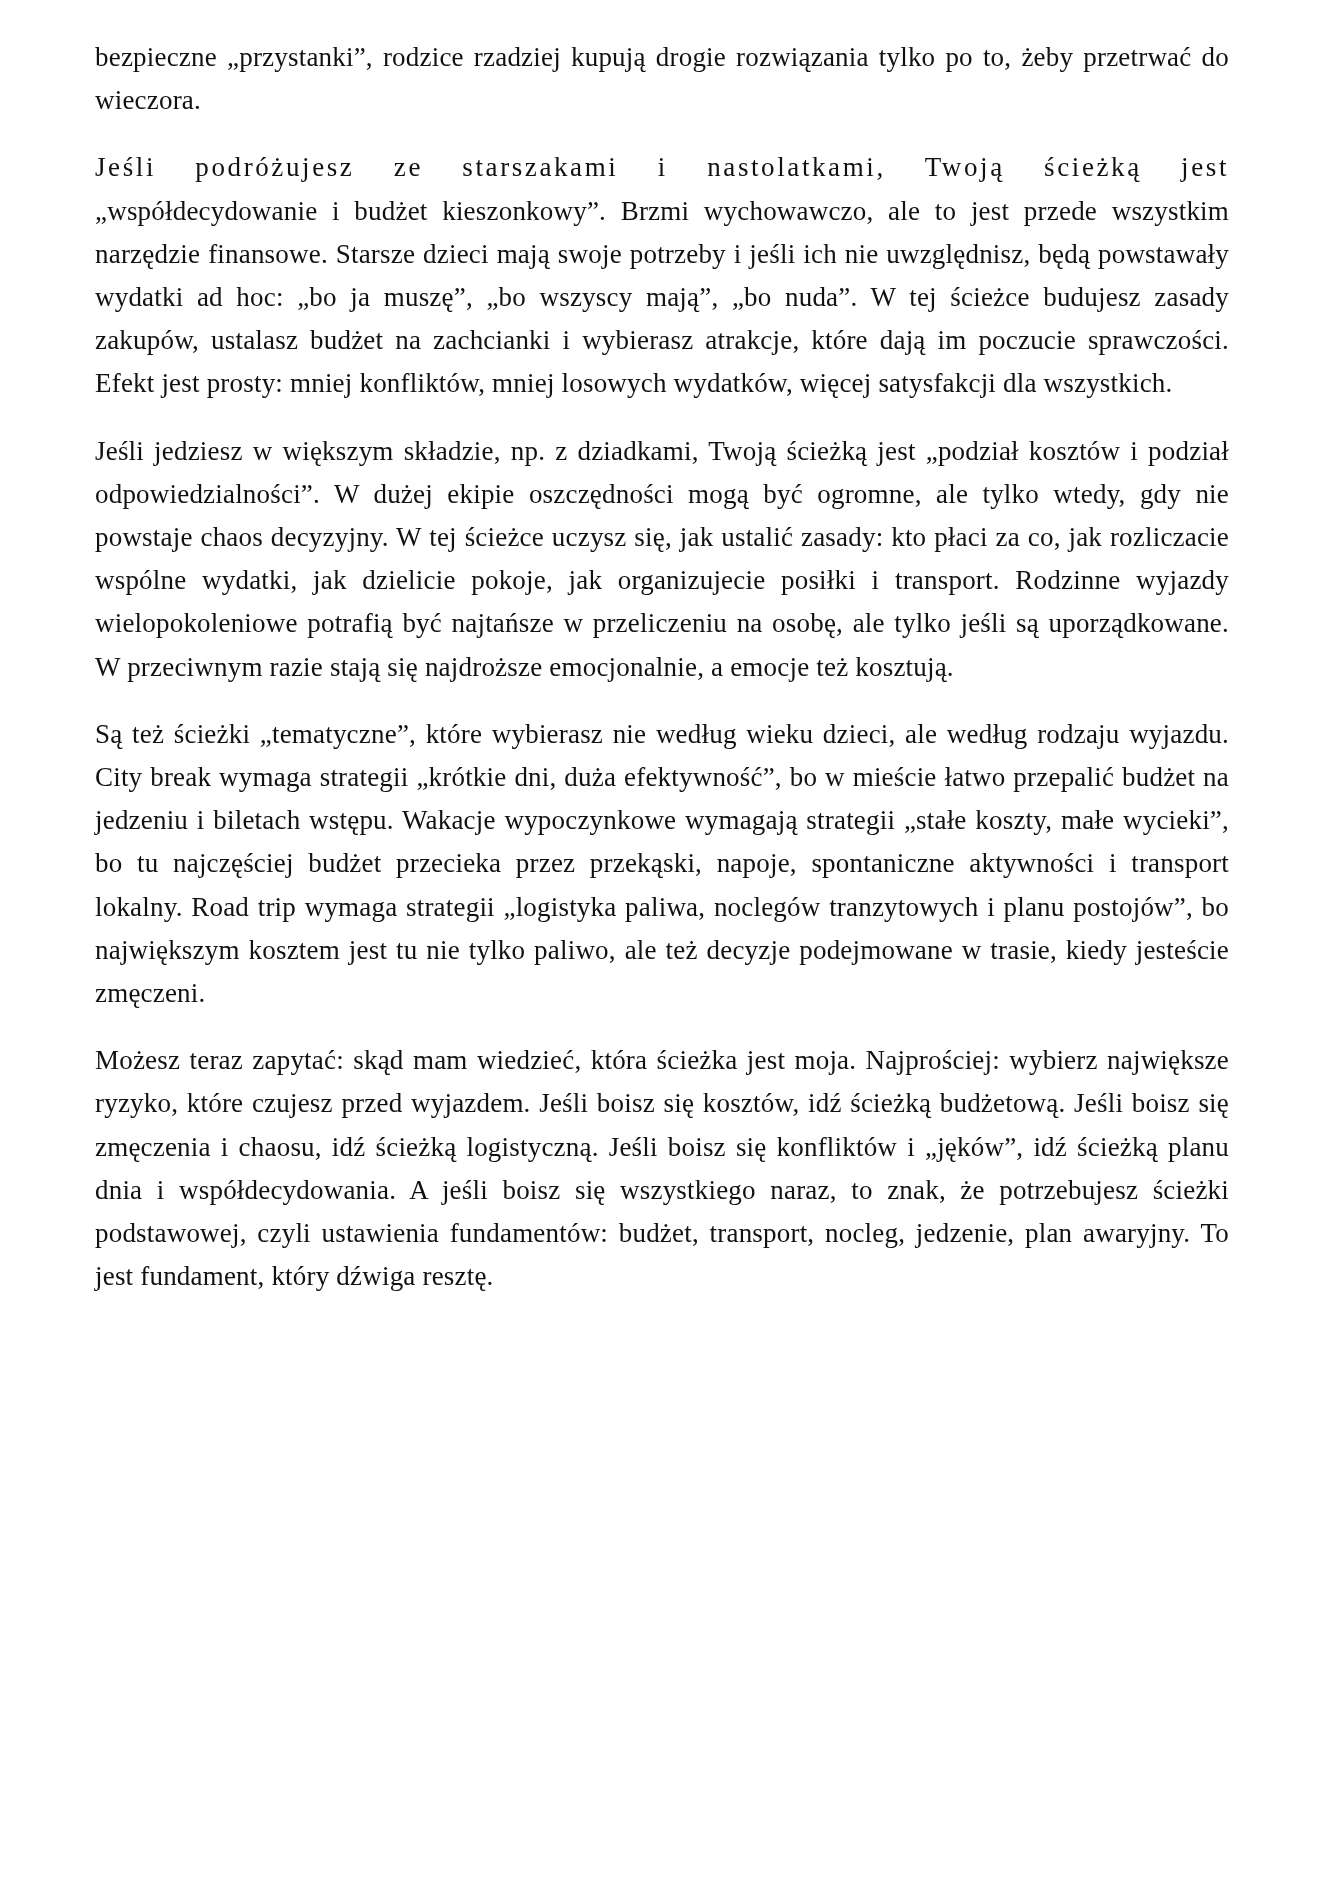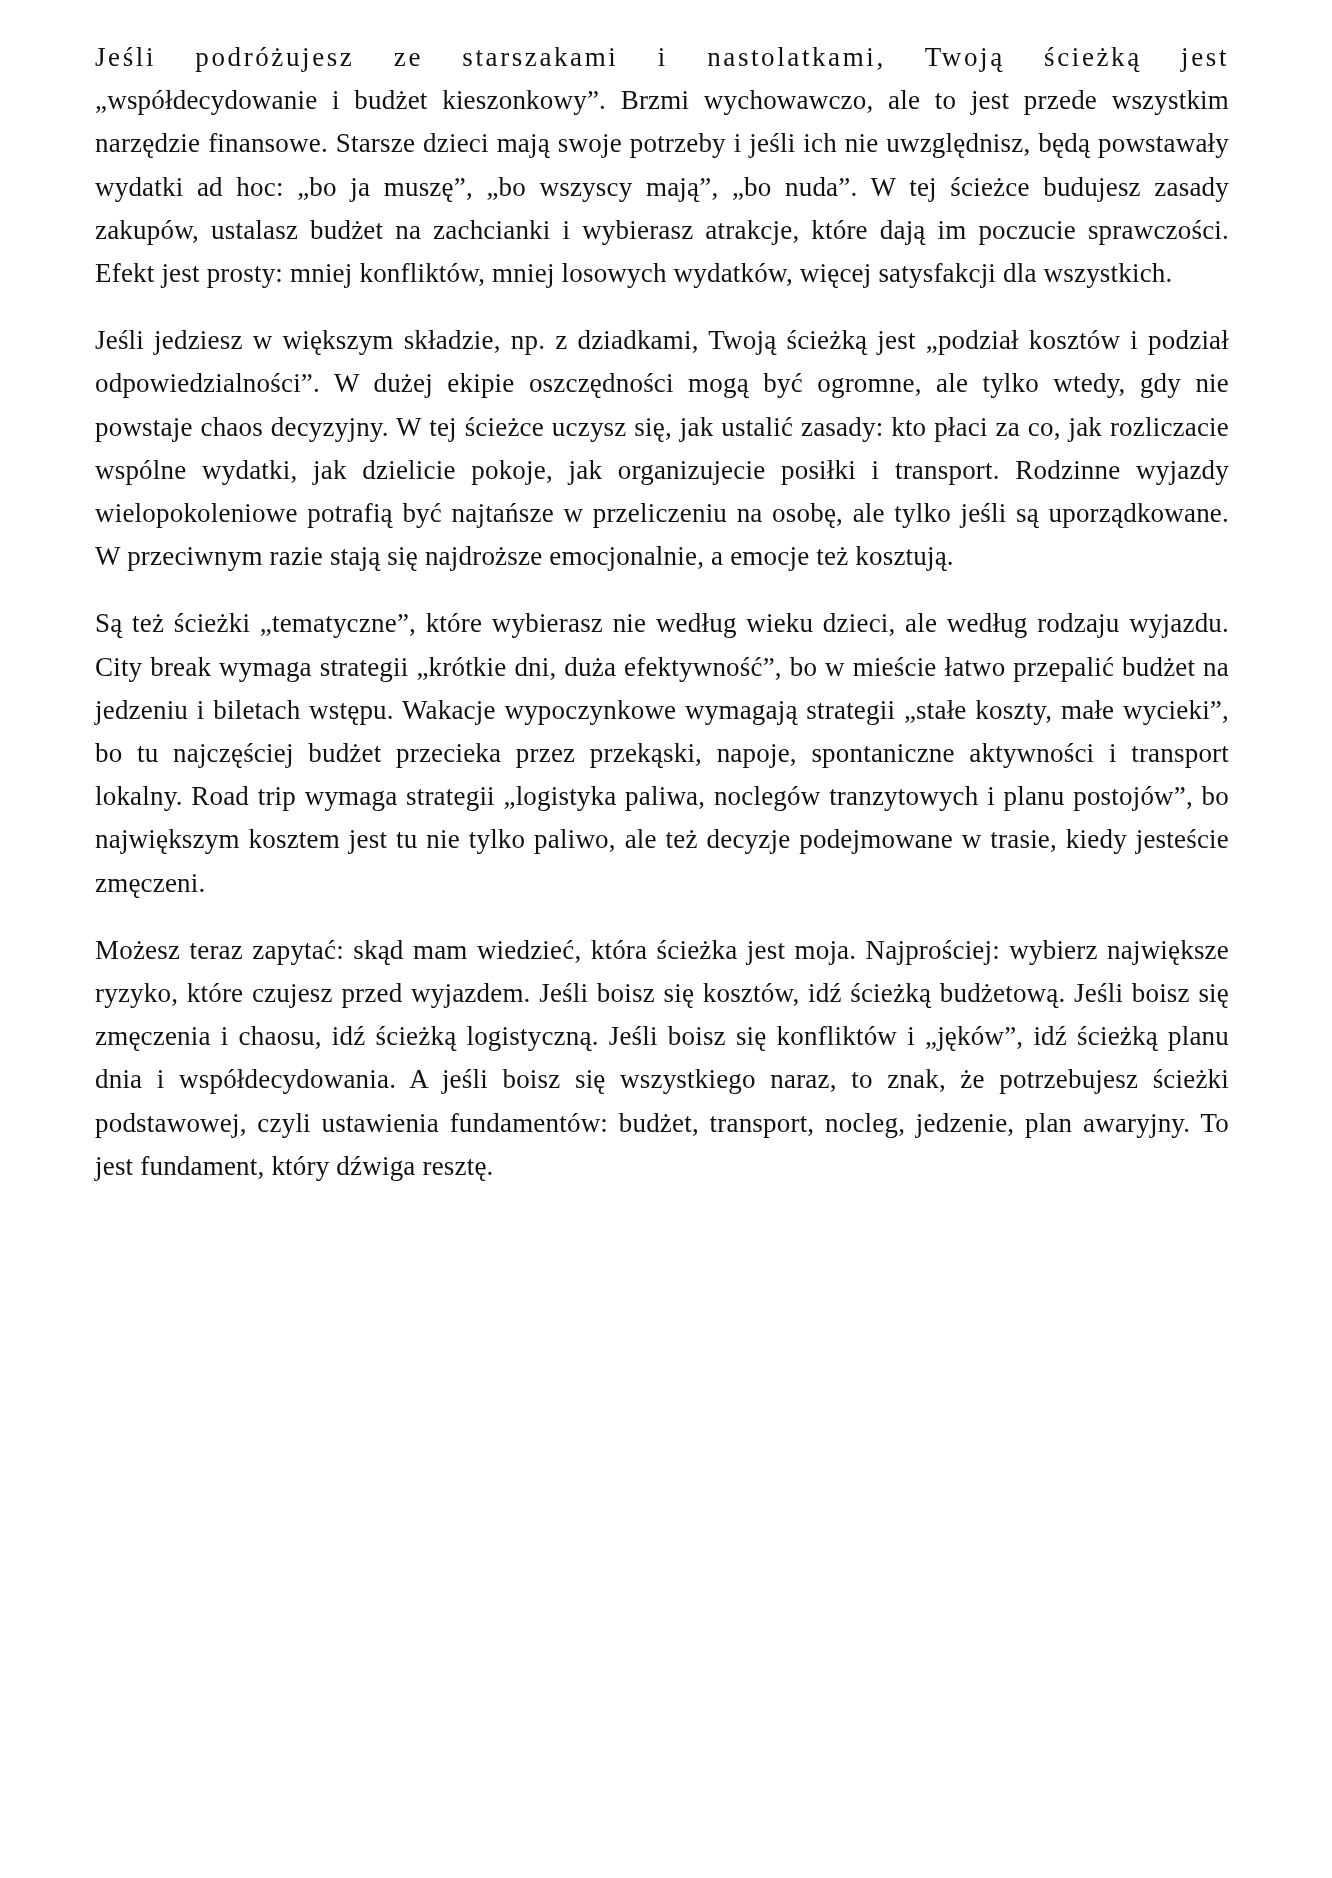--- a/index.html
+++ b/index.html
@@ -31,17 +31,18 @@
       letter-spacing: 0.2px;
     }
     .page p.spaced-first::first-line {
       letter-spacing: 2.6px;
     }
   </style>
 </head>
 <body>
 
 <div class="page">
+  <p>bezpieczne „przystanki”, rodzice rzadziej kupują drogie rozwiązania tylko po to, żeby przetrwać do wieczora.</p>
   <p class="spaced-first">Jeśli podróżujesz ze starszakami i nastolatkami, Twoją ścieżką jest „współdecydowanie i budżet kieszonkowy”. Brzmi wychowawczo, ale to jest przede wszystkim narzędzie finansowe. Starsze dzieci mają swoje potrzeby i jeśli ich nie uwzględnisz, będą powstawały wydatki ad hoc: „bo ja muszę”, „bo wszyscy mają”, „bo nuda”. W tej ścieżce budujesz zasady zakupów, ustalasz budżet na zachcianki i wybierasz atrakcje, które dają im poczucie sprawczości. Efekt jest prosty: mniej konfliktów, mniej losowych wydatków, więcej satysfakcji dla wszystkich.</p>
   <p>Jeśli jedziesz w większym składzie, np. z dziadkami, Twoją ścieżką jest „podział kosztów i podział odpowiedzialności”. W dużej ekipie oszczędności mogą być ogromne, ale tylko wtedy, gdy nie powstaje chaos decyzyjny. W tej ścieżce uczysz się, jak ustalić zasady: kto płaci za co, jak rozliczacie wspólne wydatki, jak dzielicie pokoje, jak organizujecie posiłki i transport. Rodzinne wyjazdy wielopokoleniowe potrafią być najtańsze w przeliczeniu na osobę, ale tylko jeśli są uporządkowane. W przeciwnym razie stają się najdroższe emocjonalnie, a emocje też kosztują.</p>
   <p>Są też ścieżki „tematyczne”, które wybierasz nie według wieku dzieci, ale według rodzaju wyjazdu. City break wymaga strategii „krótkie dni, duża efektywność”, bo w mieście łatwo przepalić budżet na jedzeniu i biletach wstępu. Wakacje wypoczynkowe wymagają strategii „stałe koszty, małe wycieki”, bo tu najczęściej budżet przecieka przez przekąski, napoje, spontaniczne aktywności i transport lokalny. Road trip wymaga strategii „logistyka paliwa, noclegów tranzytowych i planu postojów”, bo największym kosztem jest tu nie tylko paliwo, ale też decyzje podejmowane w trasie, kiedy jesteście zmęczeni.</p>
   <p>Możesz teraz zapytać: skąd mam wiedzieć, która ścieżka jest moja. Najprościej: wybierz największe ryzyko, które czujesz przed wyjazdem. Jeśli boisz się kosztów, idź ścieżką budżetową. Jeśli boisz się zmęczenia i chaosu, idź ścieżką logistyczną. Jeśli boisz się konfliktów i „jęków”, idź ścieżką planu dnia i współdecydowania. A jeśli boisz się wszystkiego naraz, to znak, że potrzebujesz ścieżki podstawowej, czyli ustawienia fundamentów: budżet, transport, nocleg, jedzenie, plan awaryjny. To jest fundament, który dźwiga resztę.</p>
 </div>
 
 </body></html>

